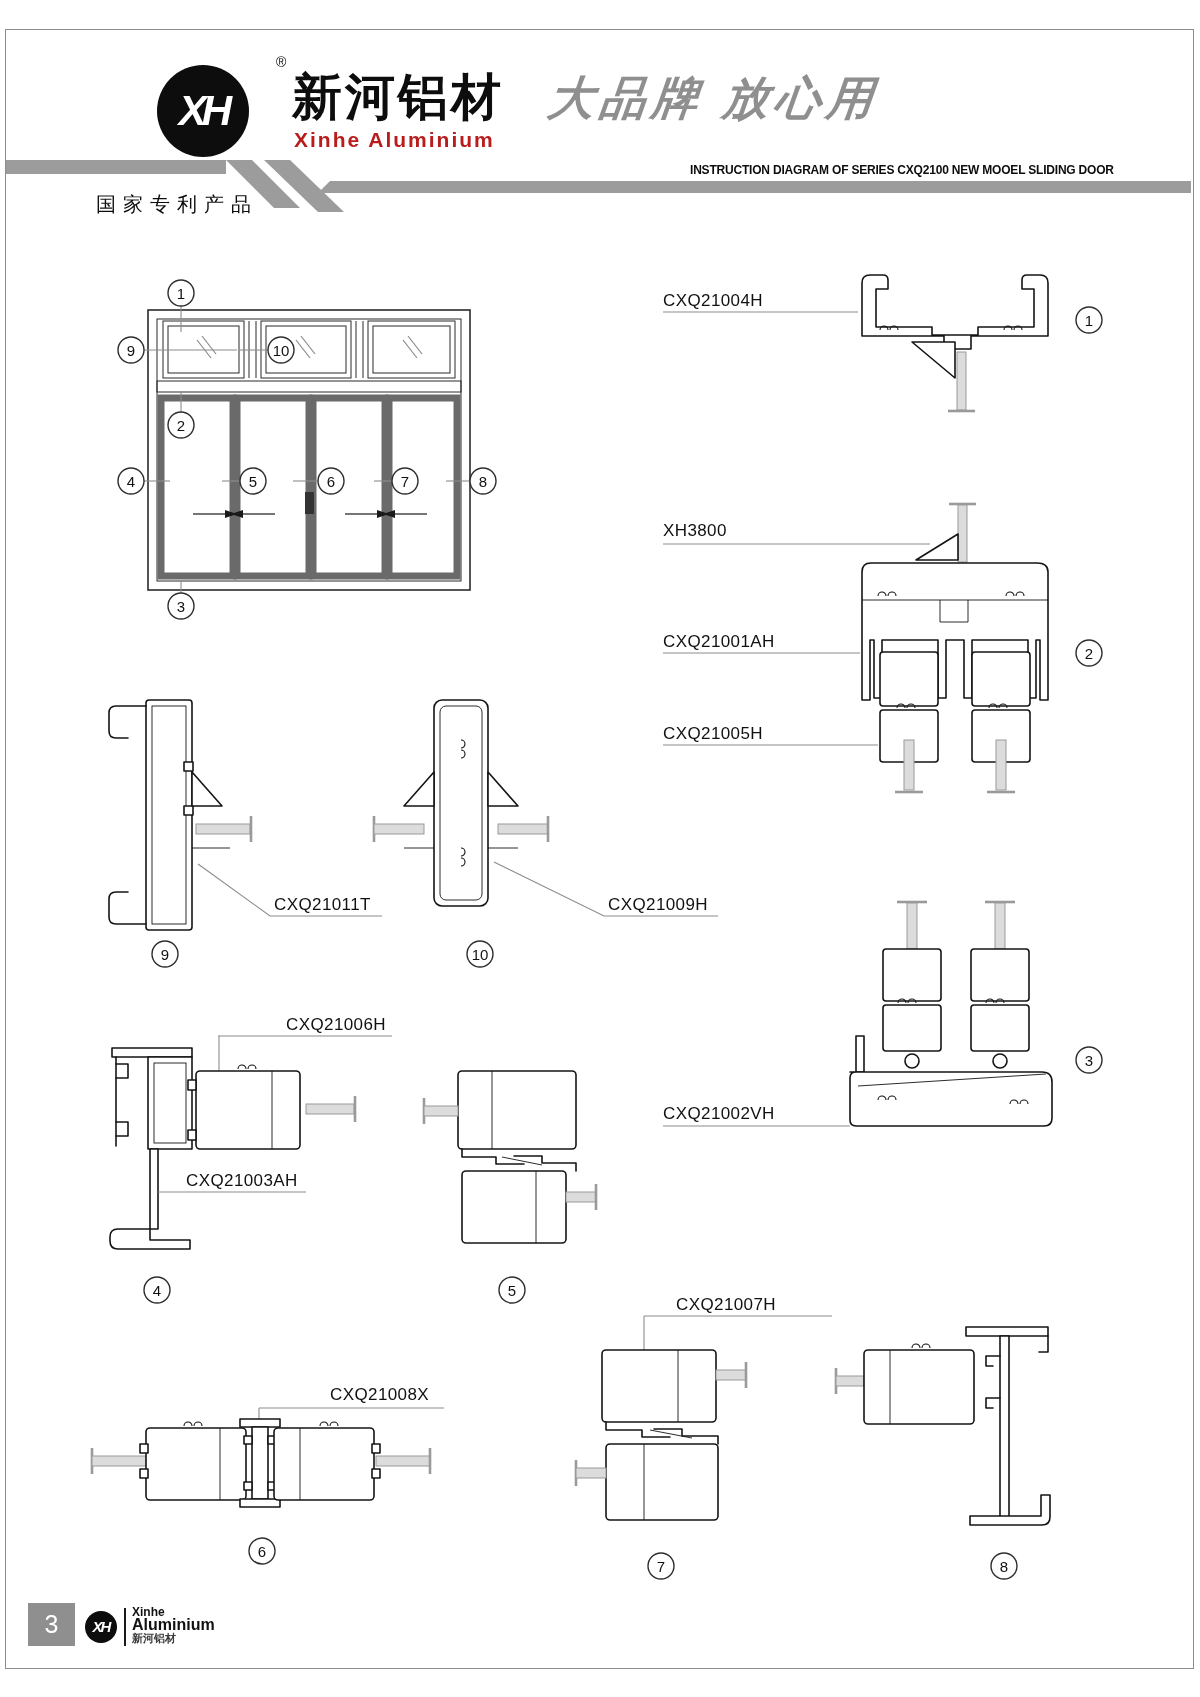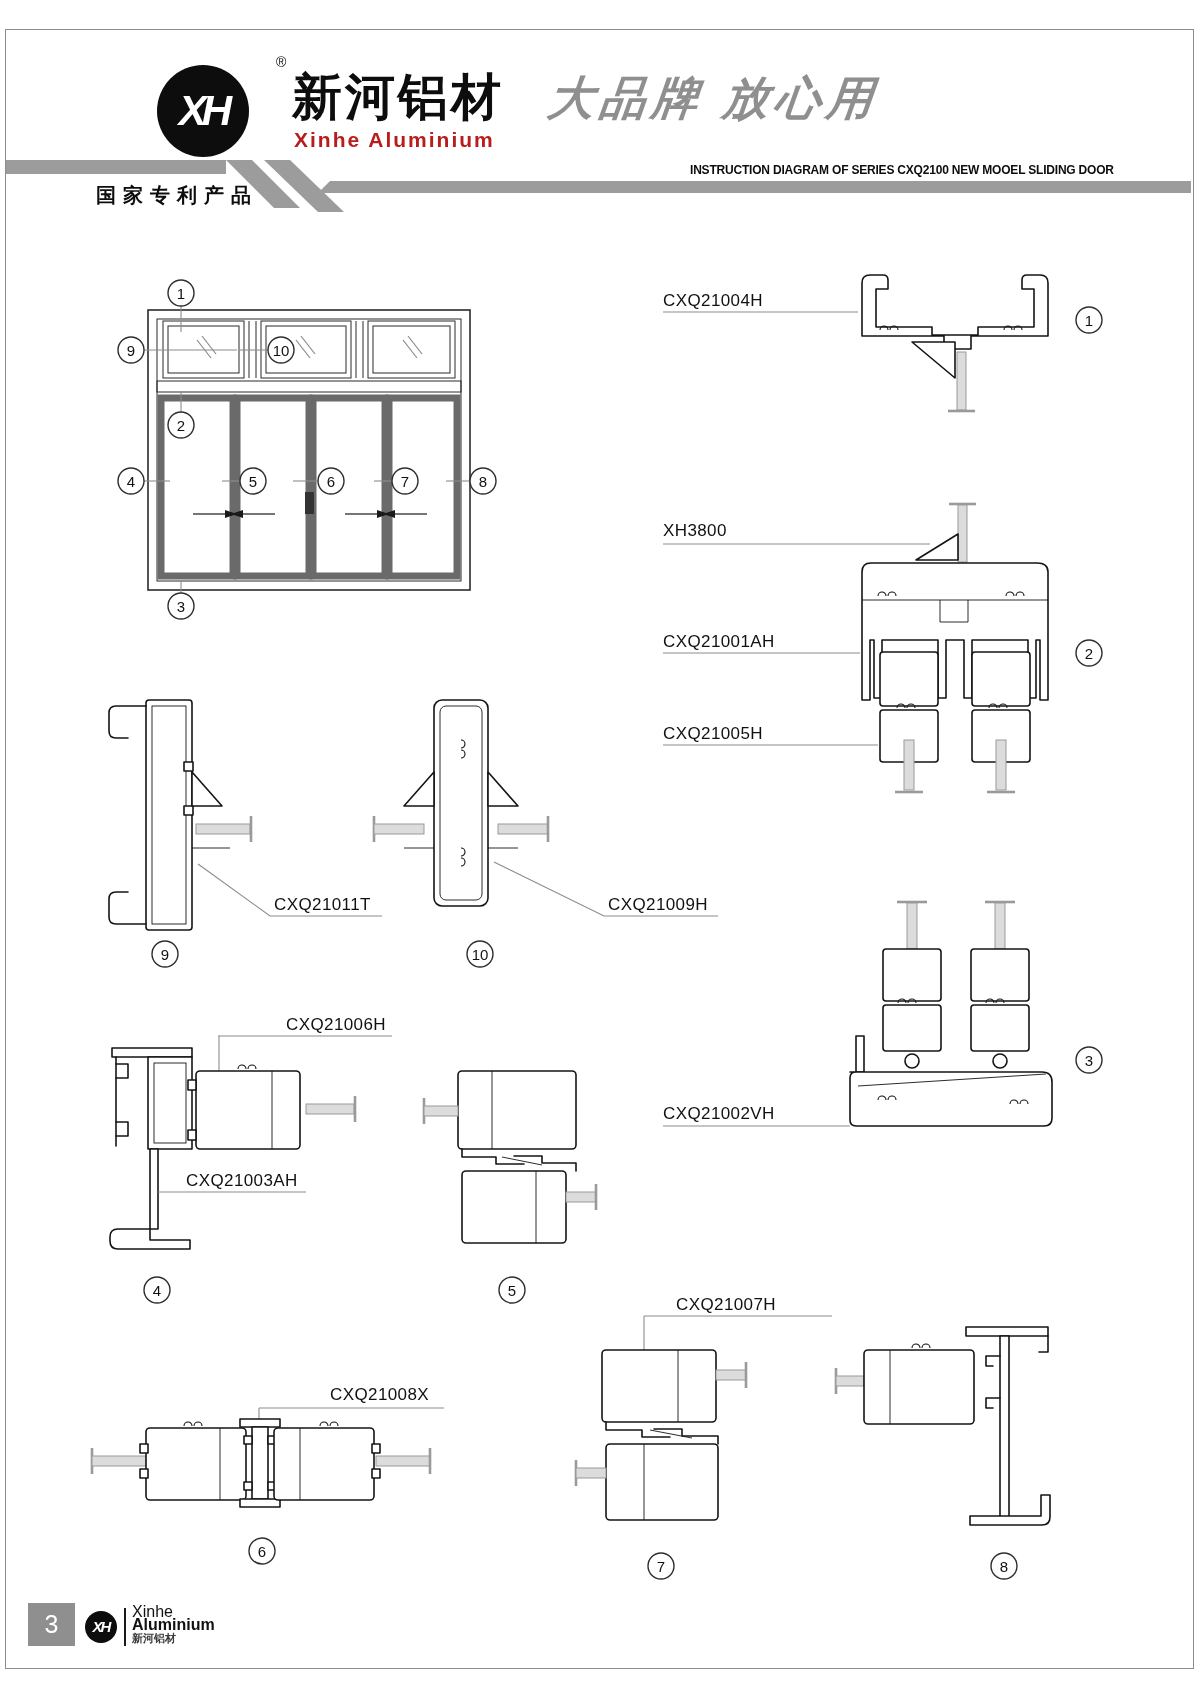--- a/index.html
+++ b/index.html
@@ -6,29 +6,29 @@
   #page{position:relative;width:1200px;height:1697px;background:#fff;overflow:hidden;
         font-family:"Liberation Sans",sans-serif;color:#111}
   .abs{position:absolute}
   #frame{left:5px;top:29px;width:1187px;height:1638px;border:1px solid #8c8c8c}
   
   #brand-cn{left:292px;top:64px;font-size:50px;font-weight:900;letter-spacing:3px;color:#0d0d0d}
   #brand-en{left:294px;top:128px;font-size:21px;font-weight:bold;letter-spacing:2px;color:#b91c1c}
   #reg{left:276px;top:54px;font-size:14px;color:#0d0d0d}
   #slogan{left:548px;top:68px;font-size:46px;font-weight:900;font-style:italic;color:#8f8f8f;
           letter-spacing:6px;transform:skewX(-6deg)}
-  #patent{left:96px;top:182px;font-size:20px;font-weight:bold;letter-spacing:7px;color:#0d0d0d}
+  #patent{left:96px;top:191px;font-size:20px;font-weight:normal;letter-spacing:7px;color:#0d0d0d}
   #title-cn{left:330px;top:153px;font-size:23px;font-weight:bold;color:#0d0d0d;white-space:nowrap}
   #title-cn .note{font-size:21px}
   #title-en{left:690px;top:163px;font-size:12px;font-weight:bold;color:#0d0d0d;letter-spacing:-0.2px;white-space:nowrap}
   
   #pagenum{left:28px;top:1603px;width:47px;height:43px;background:#8f8f8f;color:#fff;
            font-size:25px;display:flex;align-items:center;justify-content:center}
   #f-bar{left:124px;top:1608px;width:2px;height:38px;background:#1a1a1a}
-  #f-l1{left:132px;top:1606px;font-size:16px;font-weight:normal;line-height:12px}
+  #f-l1{left:132px;top:1606px;font-size:12px;font-weight:bold;line-height:12px}
   #f-l2{left:132px;top:1619px;font-size:16px;font-weight:bold;line-height:12px}
   #f-l3{left:132px;top:1632px;font-size:11px;font-weight:bold;color:#3c3c3c;line-height:12px}
   
   svg text{font-family:"Liberation Sans",sans-serif}
   .p{fill:#fff;stroke:#141414;stroke-width:1.6;stroke-linejoin:round}
   .pn{fill:none;stroke:#141414;stroke-width:1.6;stroke-linejoin:round;stroke-linecap:round}
   .thin{fill:none;stroke:#141414;stroke-width:.9}
   .gl{fill:#dcdcdc;stroke:#9a9a9a;stroke-width:1}
   .cap{stroke:#9a9a9a;stroke-width:2.6}
   .ld{stroke:#8c8c8c;stroke-width:1.1;fill:none}

